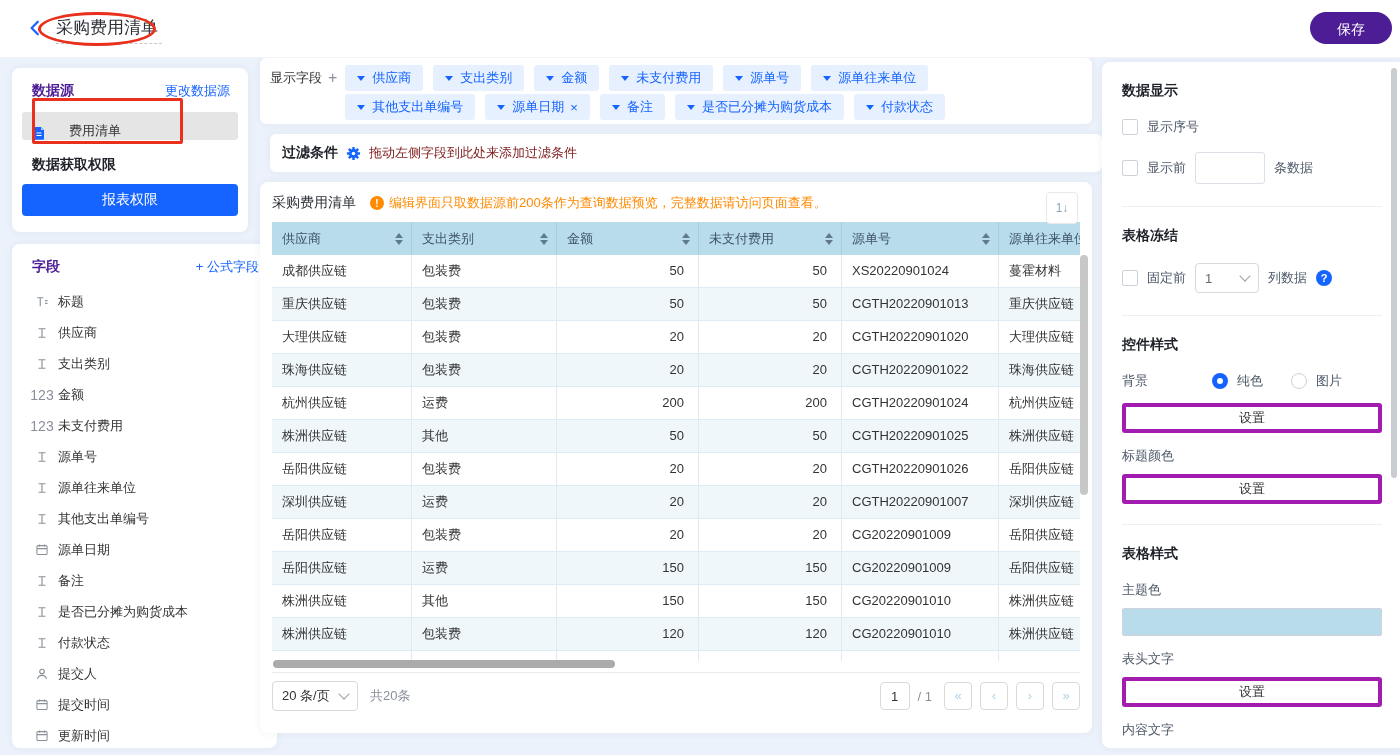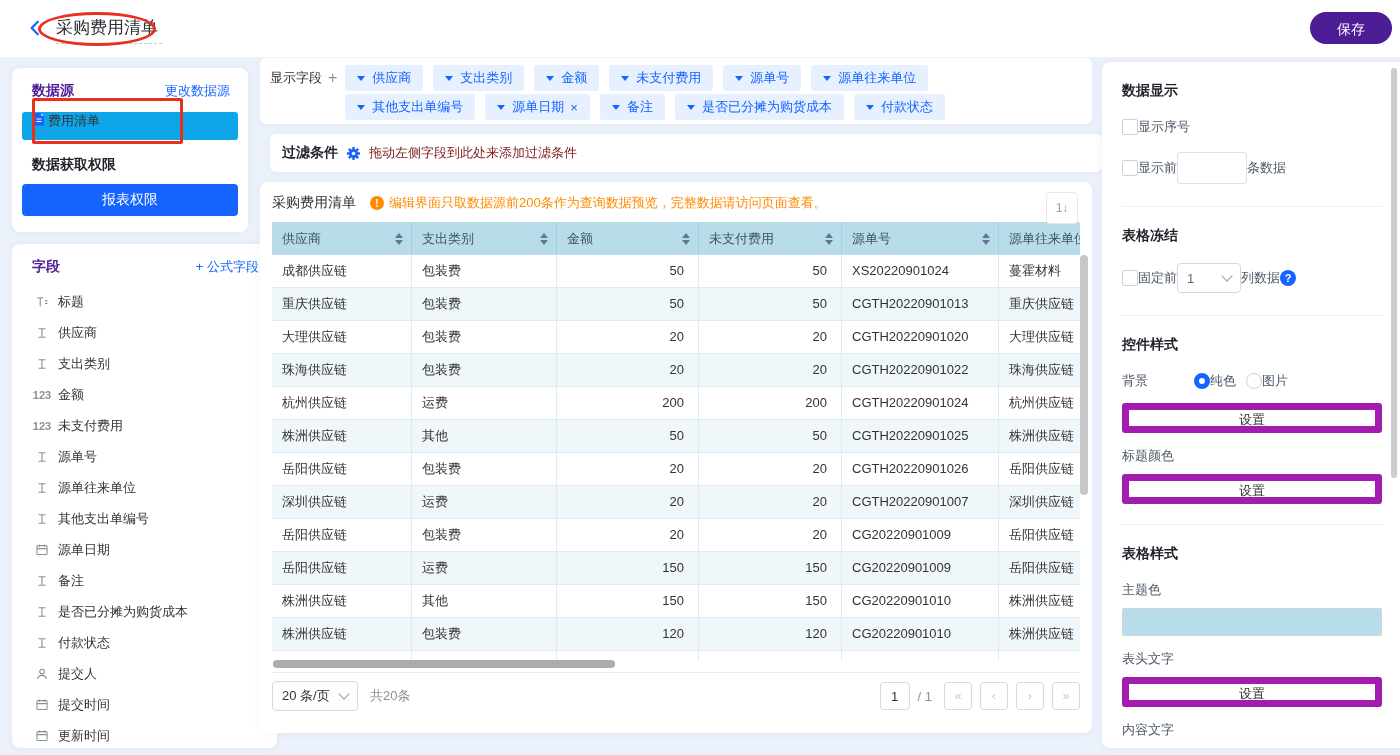--- a/index.html
+++ b/index.html
@@ -20,31 +20,31 @@
     border:none;border-radius:16px;font-size:14px;line-height:32px;text-align:center;cursor:pointer;}
   
   #anno-ellipse{position:absolute;left:38px;top:12px;width:112px;height:28px;border:3px solid #E8301C;border-radius:50%;z-index:60;pointer-events:none;}
   #anno-rect{position:absolute;left:32px;top:98px;width:145px;height:40px;border:3px solid #E8301C;border-radius:2px;z-index:60;pointer-events:none;}
 
   
   #card-ds{left:12px;top:68px;width:236px;height:164px;}
   .panel-head{display:flex;justify-content:space-between;align-items:center;padding:14px 18px 0 20px;}
   .panel-head h3{margin:0;font-size:14px;color:#4c1d95;font-weight:bold;}
   .blue-link{color:#1664FF;font-size:13px;cursor:pointer;text-decoration:none;}
-  #ds-item{margin:12px 10px 0 10px;height:28px;background:#0ea5e9;border-radius:3px;display:flex;align-items:flex-start;gap:2px;padding:0 10px;cursor:pointer;}
+  #ds-item{margin:12px 10px 0 10px;height:28px;background:#e5e5e5;border-radius:3px;display:flex;align-items:flex-end;gap:23px;padding:0 10px;cursor:pointer;}
   #ds-item .lbl{font-size:13px;color:#333;}
   #ds-perm-head{padding:16px 20px 0 20px;font-size:14px;font-weight:bold;color:#1F2329;}
   #perm-btn{display:block;margin:10px 10px 0 10px;width:216px;height:32px;background:#1664FF;color:#fff;border:none;border-radius:4px;font-size:14px;cursor:pointer;}
 
   #card-fields{left:12px;top:244px;width:265px;height:504px;overflow:hidden;}
   #field-list{list-style:none;margin:10px 0 0 0;padding:0;}
   .field-item{height:31px;display:flex;align-items:center;gap:8px;padding:0 12px 0 22px;cursor:grab;}
   .field-item .f-icon{width:16px;height:16px;display:inline-flex;align-items:center;justify-content:center;flex:0 0 16px;}
   .field-item .f-icon svg{width:14px;height:14px;}
-  .num123{font-size:11px;color:#8A9099;font-weight:bold;letter-spacing:0;}
+  .num123{font-size:14px;color:#8A9099;font-weight:normal;letter-spacing:0;}
   .field-item .f-label{font-size:13px;color:#333;white-space:nowrap;}
   #fields-scrollbar{position:absolute;right:2px;top:36px;width:6px;height:366px;background:#AFB3B8;border-radius:3px;}
 
   
   #card-display{left:260px;top:58px;width:832px;height:66px;border-radius:6px;display:flex;align-items:flex-start;padding:7px 10px;box-sizing:border-box;}
   #df-label{display:flex;align-items:center;gap:6px;height:26px;margin-right:8px;white-space:nowrap;}
   #df-label .t{font-size:13px;color:#333;}
   #df-label .plus{font-size:16px;color:#8A8F99;cursor:pointer;}
   #chips{display:flex;flex-direction:column;gap:3px;}
   .chip-row{display:flex;gap:10px;}
@@ -95,31 +95,31 @@
   #pg-total{margin-left:12px;color:#8A8F99;font-size:13px;}
   #pg-right{margin-left:auto;display:flex;align-items:center;gap:8px;}
   #pg-input{width:28px;height:26px;border:1px solid #D9D9D9;border-radius:4px;text-align:center;font-size:13px;color:#333;padding:0;}
   #pg-of{color:#8A8F99;font-size:13px;margin-right:4px;}
   .pg-btn{width:28px;height:28px;border:1px solid #D9D9D9;border-radius:4px;background:#fff;color:#AFD2E5;
     font-size:13px;line-height:26px;text-align:center;cursor:pointer;padding:0;}
 
   
   #panel-right{left:1102px;top:62px;width:298px;height:686px;border-radius:8px 0 0 8px;box-sizing:border-box;padding:20px 18px 0 20px;overflow:hidden;}
   #panel-right h3{margin:0 0 18px 0;font-size:14px;color:#1F2329;font-weight:bold;}
-  .rp-row{display:flex;align-items:center;margin-bottom:16px;color:#4E5969;font-size:13px;}
+  .rp-row{display:flex;align-items:center;gap:9px;margin-bottom:16px;color:#4E5969;font-size:13px;}
   .checkbox{width:16px;height:16px;border:1.5px solid #CDD1D8;border-radius:2px;background:#fff;box-sizing:border-box;flex:0 0 16px;cursor:pointer;}
   .mini-input{width:70px;height:32px;border:1px solid #DCDFE6;border-radius:3px;box-sizing:border-box;padding:0 6px;font-size:13px;color:#333;}
   .mini-select{width:64px;font-size:13px;color:#666;}
   .divider{border-top:1px solid #EEEFF2;margin:4px 0 20px 0;}
   .radio{width:16px;height:16px;border-radius:50%;box-sizing:border-box;flex:0 0 16px;cursor:pointer;}
   .radio.on{border:5px solid #1664FF;background:#fff;}
   .radio.off{border:1.5px solid #CDD1D8;background:#fff;}
   .help-icon{width:16px;height:16px;border-radius:50%;background:#1664FF;color:#fff;font-size:11px;font-weight:bold;
     display:inline-flex;align-items:center;justify-content:center;cursor:pointer;}
-  .set-btn{display:block;width:100%;height:30px;border:7px solid #a21caf;border-radius:3px;background:#fff;
+  .set-btn{display:block;width:100%;height:30px;border:4px solid #a21caf;border-radius:3px;background:#fff;
     font-size:13px;color:#333;cursor:pointer;margin-bottom:14px;}
   .rp-sublabel{font-size:13px;color:#4E5969;margin:0 0 9px 0;}
   #theme-swatch{width:100%;height:28px;border:1px solid #D0D3D9;border-radius:2px;box-sizing:border-box;margin-bottom:14px;cursor:pointer;}
   #rp-scrollbar{position:absolute;right:3px;top:6px;width:6px;height:410px;background:#C9CCD1;border-radius:3px;}
   .rp-gap{width:64px;flex:0 0 46px;}
 </style>
 </head>
 <body>
 
 <div id="topbar">

